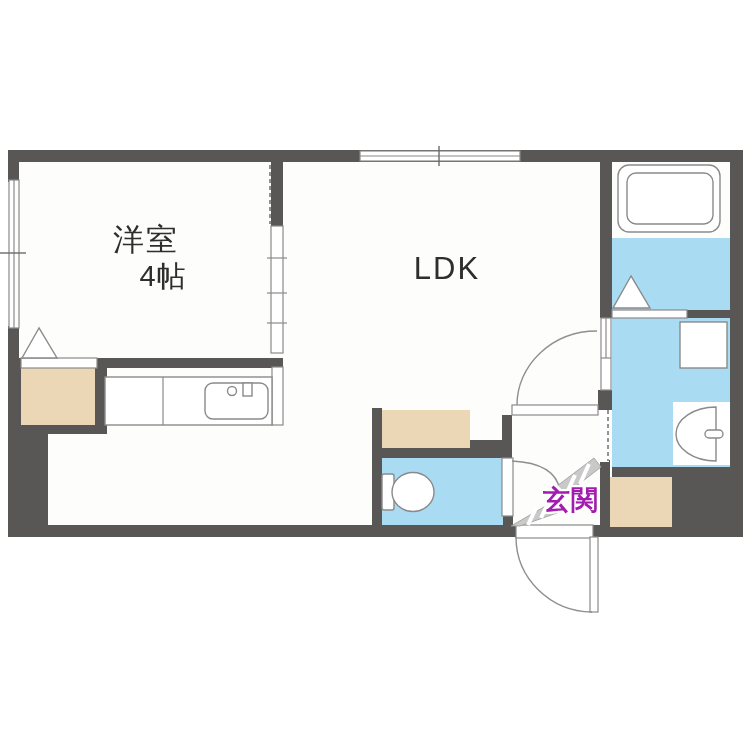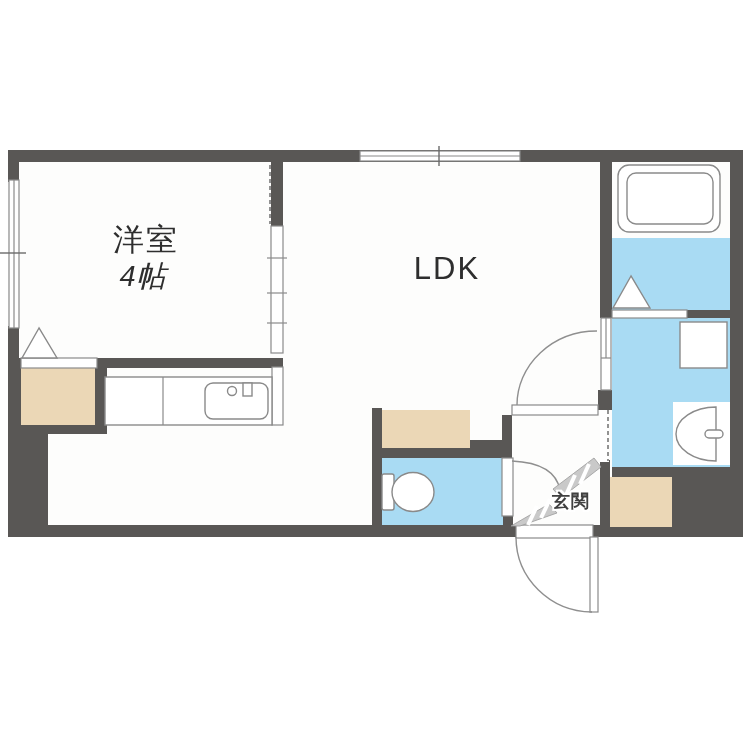--- a/index.html
+++ b/index.html
@@ -28,21 +28,21 @@
     transform:translate(-50%,-50%);
     color:#2e2e2e;
     white-space:nowrap;
     text-align:center;
     line-height:1.15;
   }
   .lbl-room{font-size:31px;letter-spacing:2px;}
   .lbl-size{font-size:29px;letter-spacing:1px;}
   .lbl-ldk{font-size:31px;letter-spacing:2px;}
   .lbl-genkan{
-    font-size:18px;font-weight:600;letter-spacing:1px;color:#404040;
+    font-size:27px;font-weight:600;letter-spacing:1px;color:#a21caf;
     text-shadow:-2px -2px 0 #fff,2px -2px 0 #fff,-2px 2px 0 #fff,2px 2px 0 #fff,0 2px 0 #fff,0 -2px 0 #fff,2px 0 0 #fff,-2px 0 0 #fff;
     font-family:Liberation Serif, serif;
   }
 </style>
 </head>
 <body>
 
 <div id="canvas">
   <svg width="750" height="750" viewBox="0 0 750 750">
 
@@ -171,16 +171,16 @@
       </g>
 
       <g>
         <rect class="fixture" x="382" y="474" width="12" height="36" rx="2"></rect>
         <ellipse class="fixture" cx="413" cy="492" rx="21" ry="19.5"></ellipse>
       </g>
     </g>
   </svg>
 
   <div class="label lbl-room" style="left:146px;top:240px;">洋室</div>
-  <div class="label lbl-size" style="left:143px;top:277px;font-style:italic;">4帖</div>
+  <div class="label lbl-size" style="left:163px;top:277px;">4帖</div>
   <div class="label lbl-ldk" style="left:447px;top:269px;">LDK</div>
   <div class="label lbl-genkan" style="left:571px;top:501px;">玄関</div>
 </div>
 
 </body></html>

